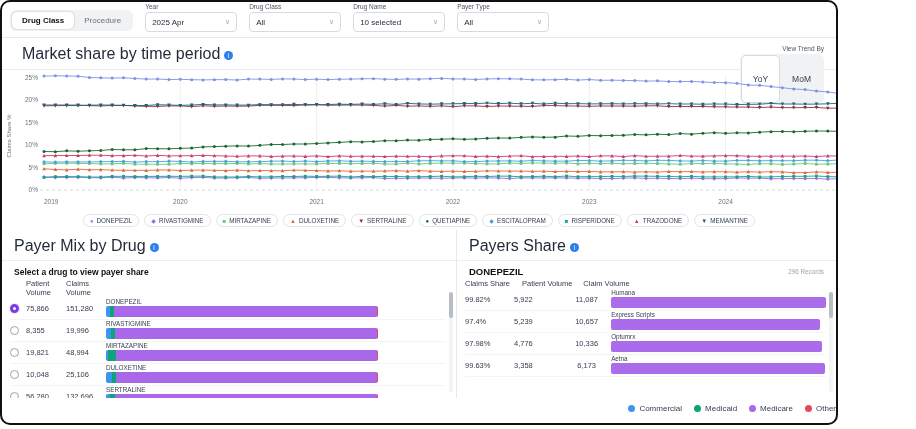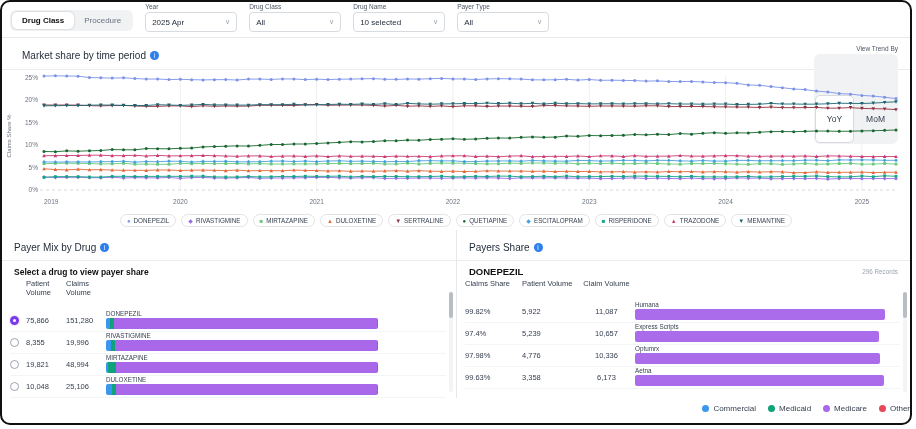--- a/index.html
+++ b/index.html
@@ -1,54 +1,54 @@
 <!DOCTYPE html>
 <html><head>
 <meta charset="utf-8">
 <style>
   html,body{margin:0;padding:0;background:#fff;}
   *{box-sizing:border-box;}
   .canvas{
-    width:912px;height:425px;border:2px solid #101010;border-radius:10px;
+    width:838px;height:425px;border:2px solid #101010;border-radius:10px;
     overflow:hidden;background:#fff;position:relative;
     font-family:"Liberation Sans",sans-serif;color:#1f2937;margin:0;
   }
   
   .filters{display:flex;gap:12px;padding:5px 8px;border-bottom:1px solid #e7e8ea;align-items:flex-end;height:36px;}
   .seg-toggle{display:flex;background:#f1f2f4;border-radius:6px;padding:2px;margin-bottom:1px;}
   .seg{font-size:8px;padding:4px 10px;border:none;background:transparent;color:#6b7280;border-radius:5px;font-family:inherit;cursor:pointer;}
   .seg.on{background:#fff;color:#111;font-weight:700;box-shadow:0 0 2px rgba(0,0,0,.25);}
   .dd{display:flex;flex-direction:column;gap:2px;}
   .dd .ddlab{font-size:6.5px;color:#4b5563;}
   .select{width:92px;height:20px;border:1px solid #d7dade;border-radius:4px;display:flex;align-items:center;justify-content:space-between;padding:0 6px;font-size:8px;color:#1f2937;background:#fff;cursor:pointer;}
   .chev{color:#9ca3af;font-size:7px;}
   
   .chart-head{display:flex;justify-content:space-between;align-items:flex-start;padding:7px 12px 4px 20px;border-bottom:1px solid #ececee;height:32px;}
-  .sec-title{font-size:10px;color:#1f2937;font-weight:500;text-align:center;}
+  .sec-title{font-size:16px;color:#1f2937;font-weight:500;text-align:center;}
   .info{display:inline-block;width:9px;height:9px;background:#2d7ff0;color:#fff;border-radius:50%;font-size:6.5px;line-height:9px;text-align:center;margin-left:4px;vertical-align:1px;}
   .trend-wrap{text-align:right;}
   .trend-label{font-size:6.5px;color:#4b5563;margin-bottom:2px;}
   .trend-btns{display:inline-flex;background:#f1f2f4;border-radius:6px;padding:1px;}
-  .tbtn{font-size:8.5px;padding:18px 11px;border:1px solid transparent;border-radius:5px;background:transparent;color:#374151;font-family:inherit;cursor:pointer;margin-top:40px;}
+  .tbtn{font-size:8.5px;padding:18px 11px;border:1px solid transparent;border-radius:5px;background:transparent;color:#374151;font-family:inherit;cursor:pointer;}
   .tbtn.on{background:#fff;border:1px solid #d7dade;}
   #chart-svg{display:block;}
   .chart-legend{display:flex;justify-content:center;gap:5px;padding:0 0 3px;height:16px;align-items:center;}
   .lg-pill{display:inline-flex;align-items:center;gap:3px;border:1px solid #e2e3e7;border-radius:9px;padding:2px 6px;font-size:6.3px;color:#374151;background:#fff;white-space:nowrap;}
   .lg-mk{font-size:6px;line-height:1;}
   
   .bottom{display:flex;height:168px;}
   .bcard{position:relative;overflow:hidden;}
   .bcard.left{width:455px;border-right:1px solid #e7e8ea;}
   .bcard.right{flex:1;}
   .bhead{padding:7px 12px 5px;border-bottom:1px solid #ececee;}
   .sub{font-size:8.5px;color:#111;font-weight:600;margin:6px 12px 2px;}
   .ps-sub{display:flex;justify-content:space-between;align-items:center;margin:5px 12px 1px;}
   .drug-h{font-size:9.5px;font-weight:700;color:#111;}
   .records{font-size:6.3px;color:#9ca3af;}
-  .thead{display:flex;font-size:6.3px;color:#9ca3af;margin:2px 10px 13px 8px;}
+  .thead{display:flex;font-size:6.3px;color:#9ca3af;margin:2px 10px 1px 8px;}
   .pmrow,.psrow{display:flex;align-items:center;height:22px;margin:0 10px 0 8px;border-bottom:1px solid #f3f4f6;cursor:pointer;}
   .rcell{width:16px;display:flex;align-items:center;}
   .radio{width:9px;height:9px;border:1px solid #9ca3af;border-radius:50%;display:inline-block;background:#fff;}
   .radio.sel{border:3px solid #7c3aed;box-shadow:0 0 0 1px #ede9fe;}
   .pv{width:40px;font-size:7.5px;color:#374151;}
   .cv{width:40px;font-size:7.5px;color:#374151;}
   .cs2{width:57px;font-size:7.5px;color:#374151;}
   .pv2{width:56px;font-size:7.5px;color:#374151;}
   .cv2{width:57px;font-size:7.5px;color:#374151;text-align:center;}
   .barcell{width:272px;display:flex;flex-direction:column;justify-content:flex-end;height:100%;padding-bottom:2px;}

